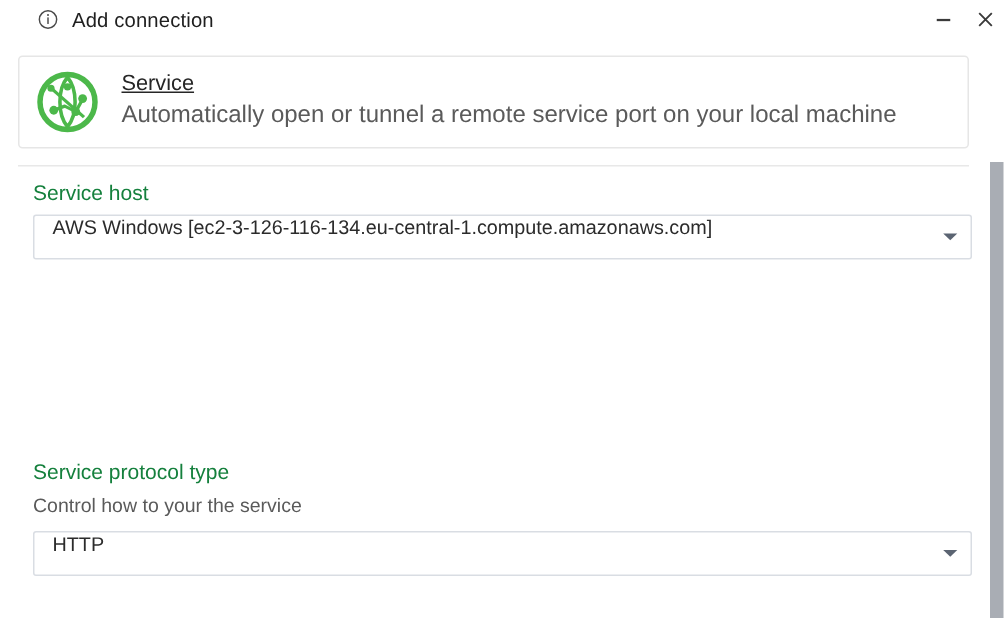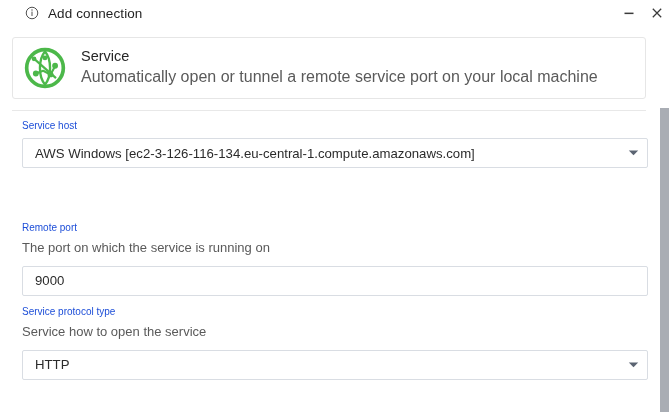--- a/index.html
+++ b/index.html
@@ -99,20 +99,21 @@
     margin-left: 13px;
     display: flex;
     flex-direction: column;
     justify-content: center;
     gap: 3px;
   }
   .service-title {
     font-size: 14.5px;
     color: #262626;
     line-height: 1.1;
+    text-decoration: underline;
   }
   .service-sub {
     font-size: 16px;
     color: #5a5a5a;
     line-height: 1.15;
   }
 
   
   .divider {
     position: absolute;
@@ -123,41 +124,41 @@
     background: #e8e8e8;
   }
 
   
   .field {
     position: absolute;
     left: 22px;
     width: 628px;
   }
   .field-label {
-    font-size: 10px;
-    color: #1d4ed8;
+    font-size: 14px;
+    color: #15803d;
     line-height: 1.2;
     margin: 0 0 6px 0;
   }
   .field-desc {
     font-size: 13px;
     color: #5a5a5a;
     line-height: 1.2;
     margin: 0 0 10px 0;
   }
 
   .control {
     box-sizing: border-box;
     width: 626px;
     height: 30px;
     border: 1px solid #d9dde3;
     border-radius: 2px;
     background: #ffffff;
     display: flex;
-    align-items: center;
+    align-items: flex-start;
     position: relative;
   }
   .control-value {
     font-size: 13.2px;
     color: #2b2b2b;
     padding-left: 12px;
     white-space: nowrap;
     overflow: hidden;
     text-overflow: ellipsis;
     flex: 1 1 auto;
@@ -254,31 +255,24 @@
     <div class="control">
       <span class="control-value">AWS Windows [ec2-3-126-116-134.eu-central-1.compute.amazonaws.com]</span>
       <span class="chevron">
         <svg width="11" height="8" viewBox="0 0 11 8" aria-hidden="true">
           <path d="M0.8 1.6 L5.5 6.2 L10.2 1.6 Z" fill="#5b6472"></path>
         </svg>
       </span>
     </div>
   </div>
 
-  <div class="field" id="field-port">
-    <div class="field-label">Remote port</div>
-    <div class="field-desc">The port on which the service is running on</div>
-    <div class="control">
-      <span class="control-value">9000</span>
-    </div>
-  </div>
 
   <div class="field" id="field-protocol">
     <div class="field-label">Service protocol type</div>
-    <div class="field-desc">Service how to open the service</div>
+    <div class="field-desc">Control how to your the service</div>
     <div class="control">
       <span class="control-value">HTTP</span>
       <span class="chevron">
         <svg width="11" height="8" viewBox="0 0 11 8" aria-hidden="true">
           <path d="M0.8 1.6 L5.5 6.2 L10.2 1.6 Z" fill="#5b6472"></path>
         </svg>
       </span>
     </div>
   </div>
 

